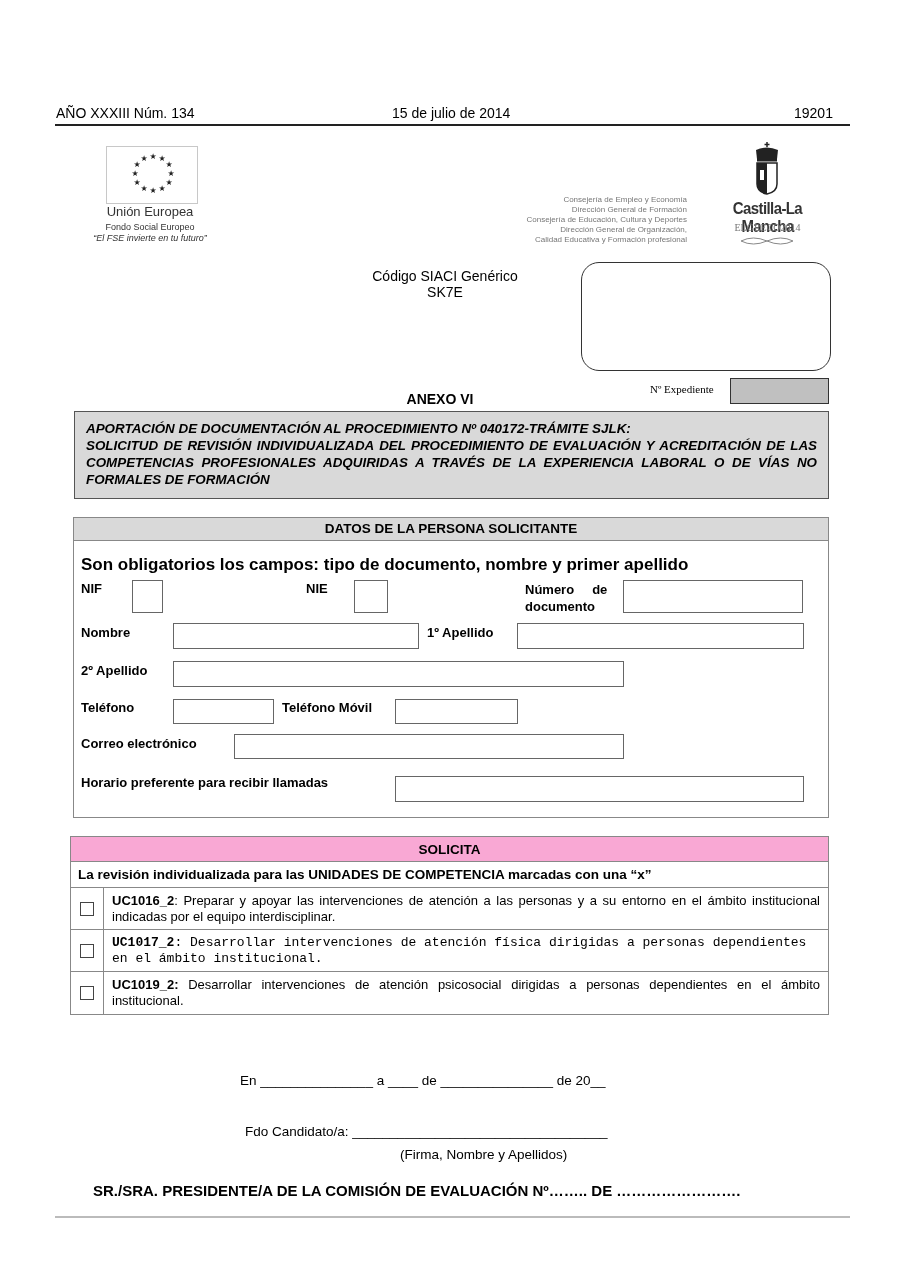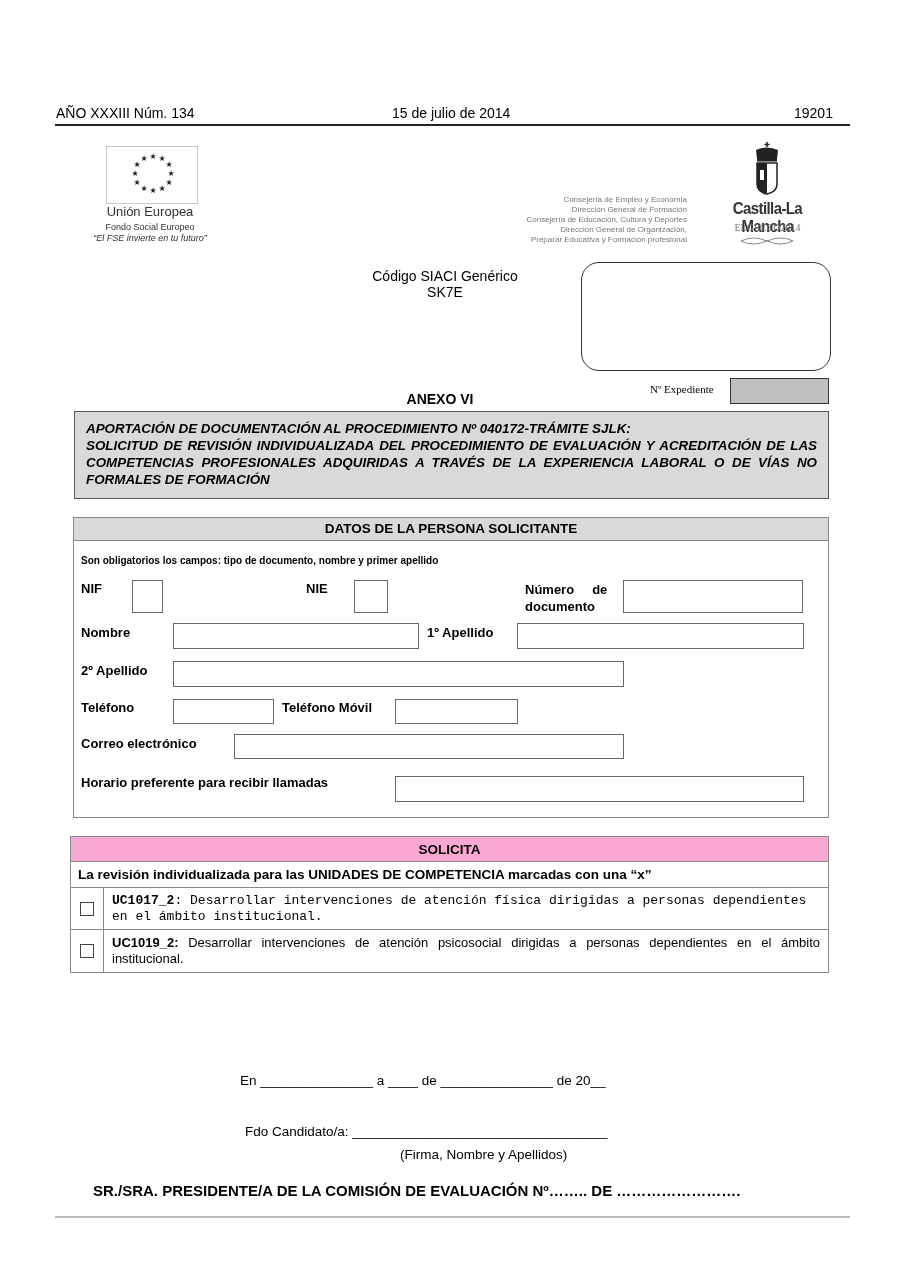--- a/index.html
+++ b/index.html
@@ -36,21 +36,21 @@
   
   .title-box { left: 74px; top: 411px; width: 755px; height: 88px; background: #d9d9d9; border: 1.5px solid #555; padding: 8px 11px; }
   .title-box p { font-size: 13.4px; font-weight: bold; line-height: 17px; text-align: justify; text-align-last: left; font-style: italic; }
   .title-box .l1 { text-align: left; }
 
   
   .datos { left: 73px; top: 517px; width: 756px; height: 301px; border: 1px solid #888; }
   .sec-head { background: #d9d9d9; border-bottom: 1px solid #888; text-align: center; font-weight: bold; font-size: 13.5px; height: 23px; line-height: 22px; }
   .lbl { font-size: 13px; font-weight: bold; }
   .field { border: 1px solid #666; background: #fff; }
-  .small-note { font-size: 10px; font-weight: bold; }
+  .small-note { font-size: 17px; font-weight: bold; }
 
   
   .solicita { left: 70px; top: 836px; width: 759px; border: 1px solid #888; }
   .sol-head { background: #f9a8d4; border-bottom: 1px solid #888; text-align: center; font-weight: bold; font-size: 13.5px; height: 25px; line-height: 25px; }
   .sol-intro { border-bottom: 1px solid #888; font-weight: bold; font-size: 13.5px; height: 26px; line-height: 25px; padding-left: 7px; }
   .uc-row { display: flex; border-bottom: 1px solid #888; height: 42px; }
   .uc-row:last-child { border-bottom: none; }
   .uc-check-cell { width: 33px; border-right: 1px solid #888; display: flex; align-items: center; justify-content: center; }
   .uc-check { width: 14px; height: 14px; border: 1.2px solid #444; background: #fff; }
   .uc-text { flex: 1; padding: 5px 8px 0 8px; font-size: 13px; line-height: 15.5px; text-align: justify; }
@@ -91,21 +91,21 @@
 </div>
 <div class="abs eu-title">Unión Europea</div>
 <div class="abs eu-sub">Fondo Social Europeo</div>
 <div class="abs eu-motto">“El FSE invierte en tu futuro”</div>
 
 <div class="abs consej">
   <div>Consejería de Empleo y Economía</div>
   <div>Dirección General de Formación</div>
   <div>Consejería de Educación, Cultura y Deportes</div>
   <div>Dirección General de Organización,</div>
-  <div>Preparar Educativa y Formación profesional</div>
+  <div>Calidad Educativa y Formación profesional</div>
 </div>
 
 <svg class="abs clm-crest" viewBox="0 0 30 54">
   <line x1="15" y1="0" x2="15" y2="5" stroke="#222" stroke-width="1.5"></line>
   <line x1="12.5" y1="2.5" x2="17.5" y2="2.5" stroke="#222" stroke-width="1.5"></line>
   <path d="M4 8 Q15 3 26 8 L25 17 L5 17 Z" fill="#222"></path>
   <rect x="5" y="17" width="20" height="2.5" fill="#222"></rect>
   <path d="M5 21 L25 21 L25 42 Q25 50 15 52 Q5 50 5 42 Z" fill="#fff" stroke="#222" stroke-width="1.5"></path>
   <path d="M5 21 L15 21 L15 52 Q5 50 5 42 Z" fill="#222"></path>
   <rect x="8" y="28" width="4" height="10" fill="#fff"></rect>
@@ -166,20 +166,26 @@
 <div class="abs lbl" style="left:81px; top:736px;">Correo electrónico</div>
 <div class="abs field" style="left:234px; top:734px; width:390px; height:25px;"></div>
 
 <div class="abs lbl" style="left:81px; top:775px;">Horario preferente para recibir llamadas</div>
 <div class="abs field" style="left:395px; top:776px; width:409px; height:26px;"></div>
 
 <div class="abs solicita">
   <div class="sol-head">SOLICITA</div>
   <div class="sol-intro">La revisión individualizada para las UNIDADES DE COMPETENCIA marcadas con una “x”</div>
 
+  <div class="uc-row">
+    <div class="uc-check-cell">
+      <div class="uc-check"></div>
+    </div>
+    <div class="uc-text"><span class="uc-code">UC1016_2</span><span>: </span><span>Preparar y apoyar las intervenciones de atención a las personas y a su entorno en el ámbito institucional indicadas por el equipo interdisciplinar.</span></div>
+  </div>
 
   <div class="uc-row">
     <div class="uc-check-cell">
       <div class="uc-check"></div>
     </div>
     <div class="uc-text" style="text-align:left;font-family:Liberation Mono, monospace;"><span class="uc-code">UC1017_2</span><span>: </span><span>Desarrollar intervenciones de atención física dirigidas a personas dependientes en el ámbito institucional.</span></div>
   </div>
 
 
   <div class="uc-row">

